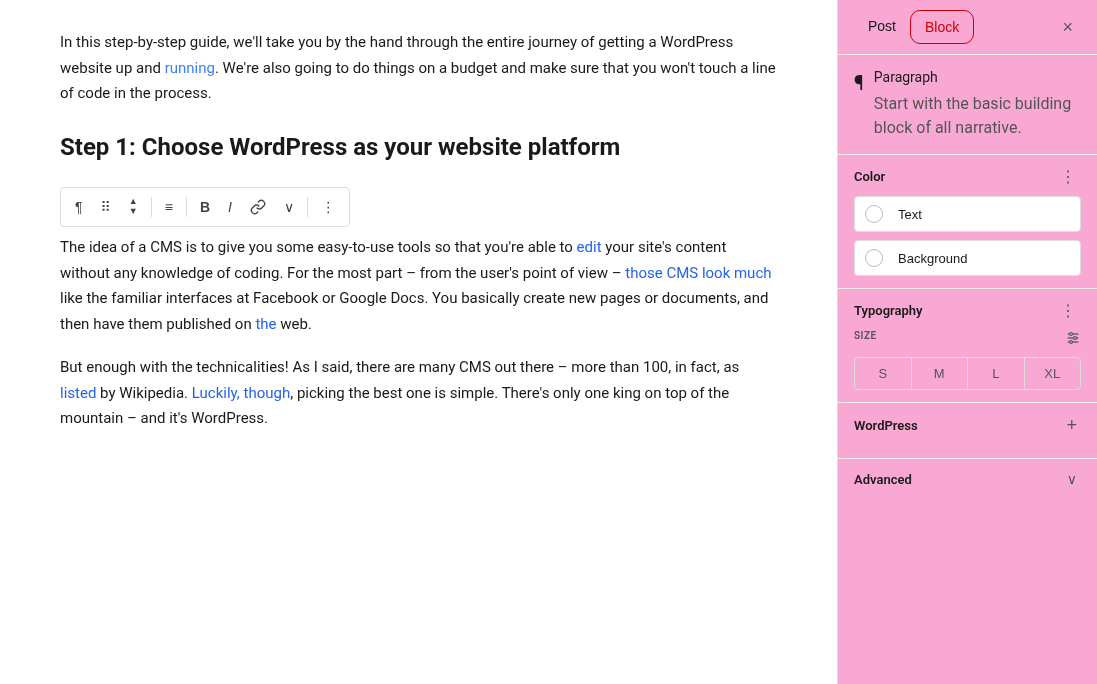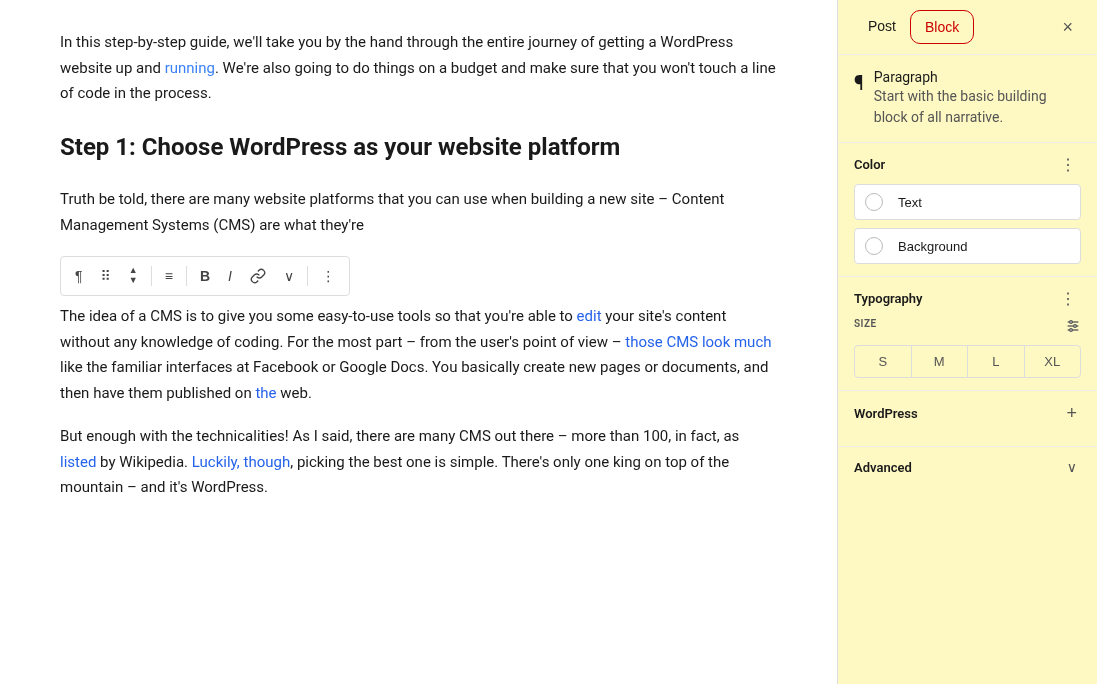--- a/index.html
+++ b/index.html
@@ -70,21 +70,21 @@
       margin: 0 3px;
     }
 
     .toolbar-btn.bold { font-weight: 700; }
     .toolbar-btn.italic { font-style: italic; }
 
     
     .sidebar {
       width: 260px;
       border-left: 1px solid #ddd;
-      background: #fef9c3;
+      background: #f9a8d4;
       display: flex;
       flex-direction: column;
       height: 684px;
       overflow-y: auto;
     }
 
     .sidebar-header {
       display: flex;
       align-items: center;
       padding: 10px 16px;
@@ -135,23 +135,23 @@
       margin-top: 2px;
     }
 
     .block-text-title {
       font-size: 14px;
       font-weight: 400;
       color: #1a1a1a;
     }
 
     .block-text-desc {
-      font-size: 14px;
-      color: #555;
-      margin-top: 1px;
+      font-size: 16px;
+      color: #555;
+      margin-top: 7px;
       line-height: 1.5;
     }
 
     
     .section {
       border-bottom: 1px solid #eee;
       padding: 12px 16px;
     }
 
     .section-header {
@@ -288,23 +288,20 @@
 </head>
 <body>
 
 <div class="content-area">
   <p>
     In this step-by-step guide, we'll take you by the hand through the entire journey of getting a WordPress website up and <span class="highlight-blue">running</span>. We're also going to do things on a budget and make sure that you won't touch a line of code in the process.
   </p>
 
   <h2>Step 1: Choose WordPress as your website platform</h2>
 
-  <p>
-    Truth be told, there are many website platforms that you can use when building a new site – Content Management Systems (CMS) are what they're
-  </p>
 
   <div class="inline-toolbar">
     <button class="toolbar-btn" title="Paragraph">¶</button>
     <button class="toolbar-btn" title="Drag">⠿</button>
     <button class="toolbar-btn" title="Move">
       <span style="display:flex;flex-direction:column;font-size:9px;line-height:1.1;">▲<br>▼</span>
     </button>
     <div class="toolbar-separator"></div>
     <button class="toolbar-btn" title="Align">≡</button>
     <div class="toolbar-separator"></div>

